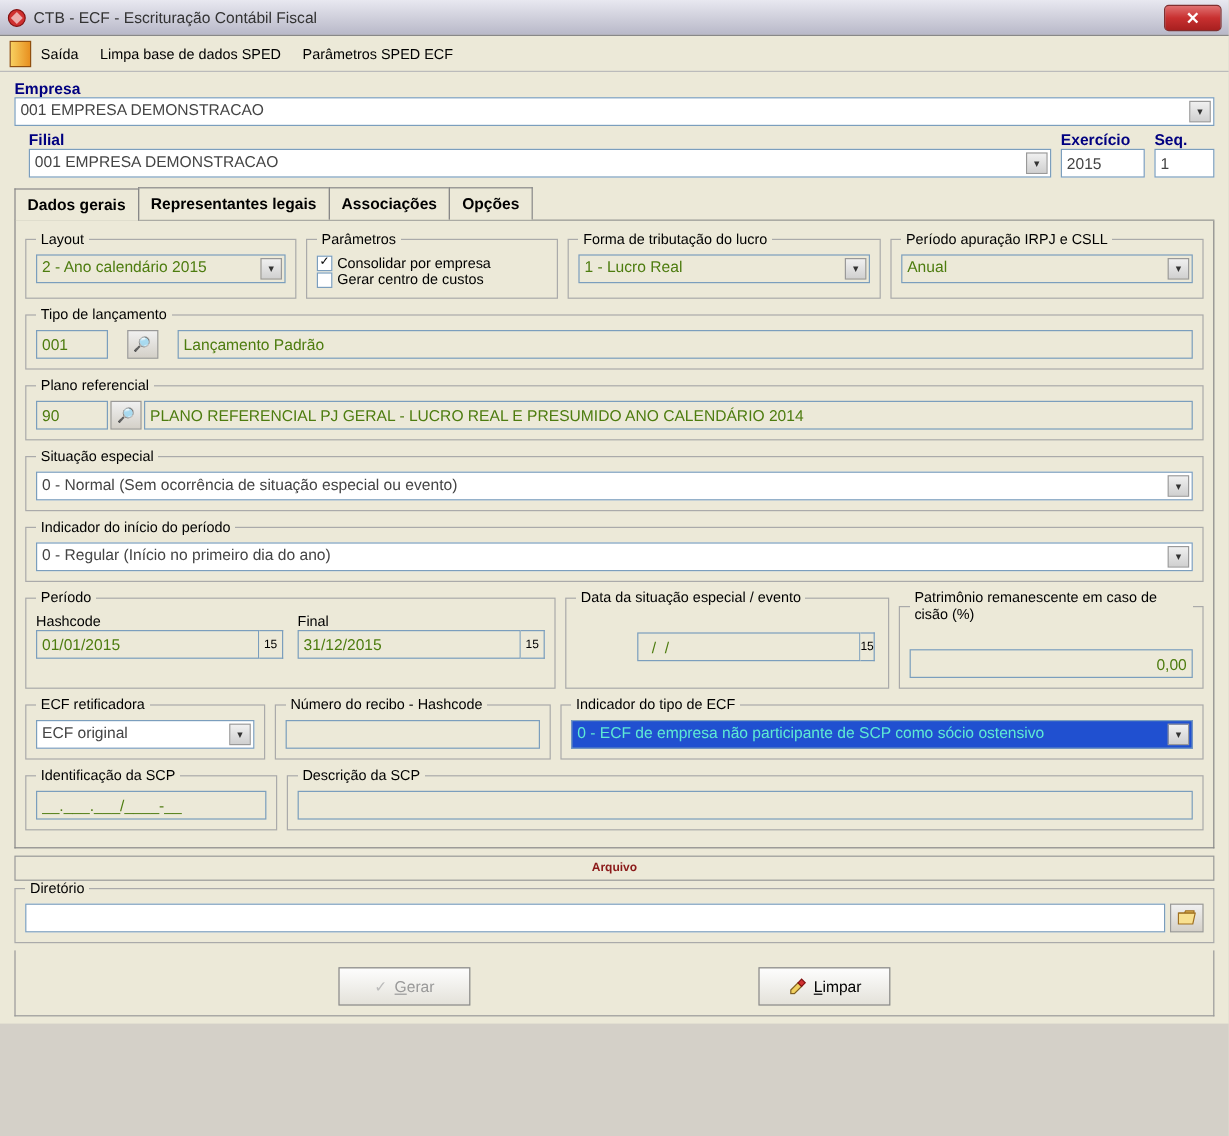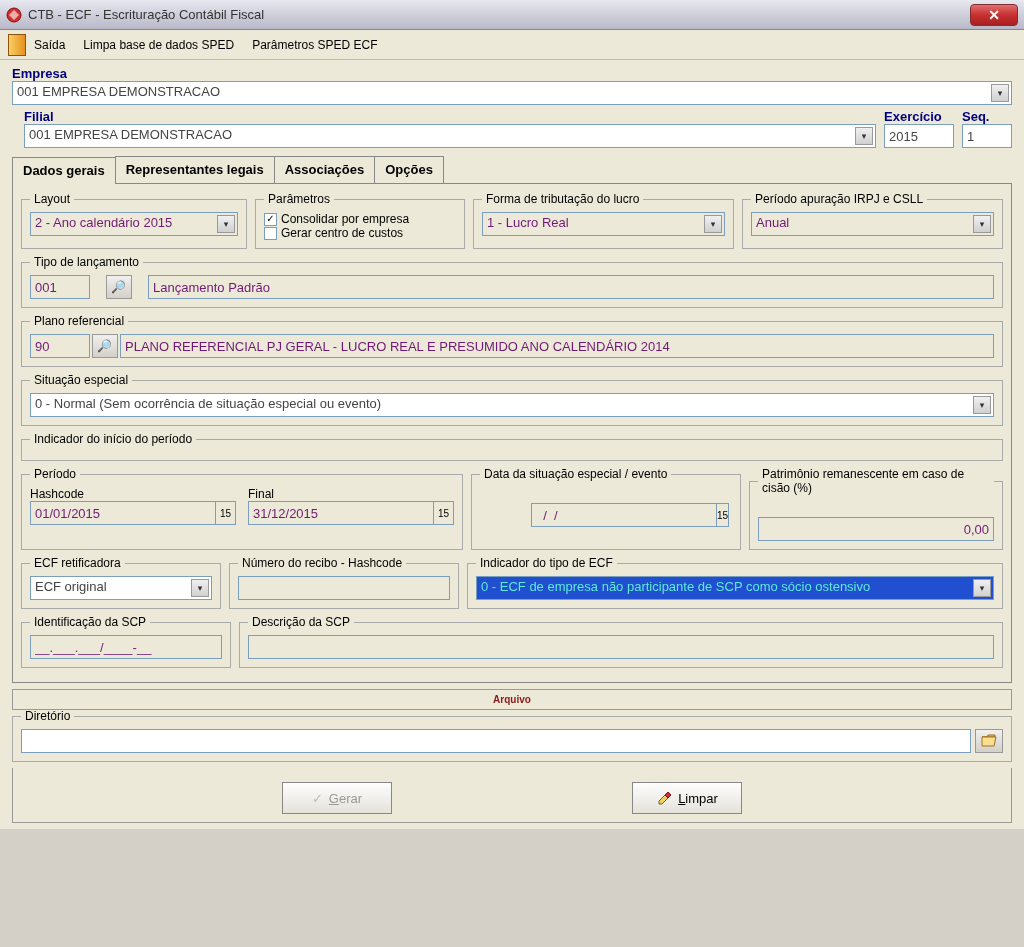--- a/index.html
+++ b/index.html
@@ -64,21 +64,21 @@
     border: 1px solid #7b9ebd;
     background: #fff;
     height: 24px;
     padding: 2px 4px;
     font-family: inherit;
     font-size: 13px;
     color: #444;
   }
   .select.disabled, .input.disabled {
     background: #ece9d8;
-    color: #701a75;
+    color: #4d7c0f;
   }
   .select {
     position: relative;
     display: flex;
     padding-right: 20px;
   }
   .select::after {
     content: "▾";
     position: absolute;
     right: 2px;
@@ -331,20 +331,23 @@
 
     <fieldset>
       <legend>Situação especial</legend>
       <div class="select" style="width:100%;">
         <span>0 - Normal (Sem ocorrência de situação especial ou evento)</span>
       </div>
     </fieldset>
 
     <fieldset>
       <legend>Indicador do início do período</legend>
+      <div class="select" style="width:100%;">
+        <span>0 - Regular (Início no primeiro dia do ano)</span>
+      </div>
     </fieldset>
 
     <div class="fieldset-row">
       <fieldset style="flex:0 0 330px;">
         <legend>Período</legend>
         <div style="display:flex; gap:12px;">
           <div class="col" style="flex:1;">
             <span class="label-dark">Hashcode</span>
             <div class="date-input">
               <input class="input disabled" value="01/01/2015" style="">

